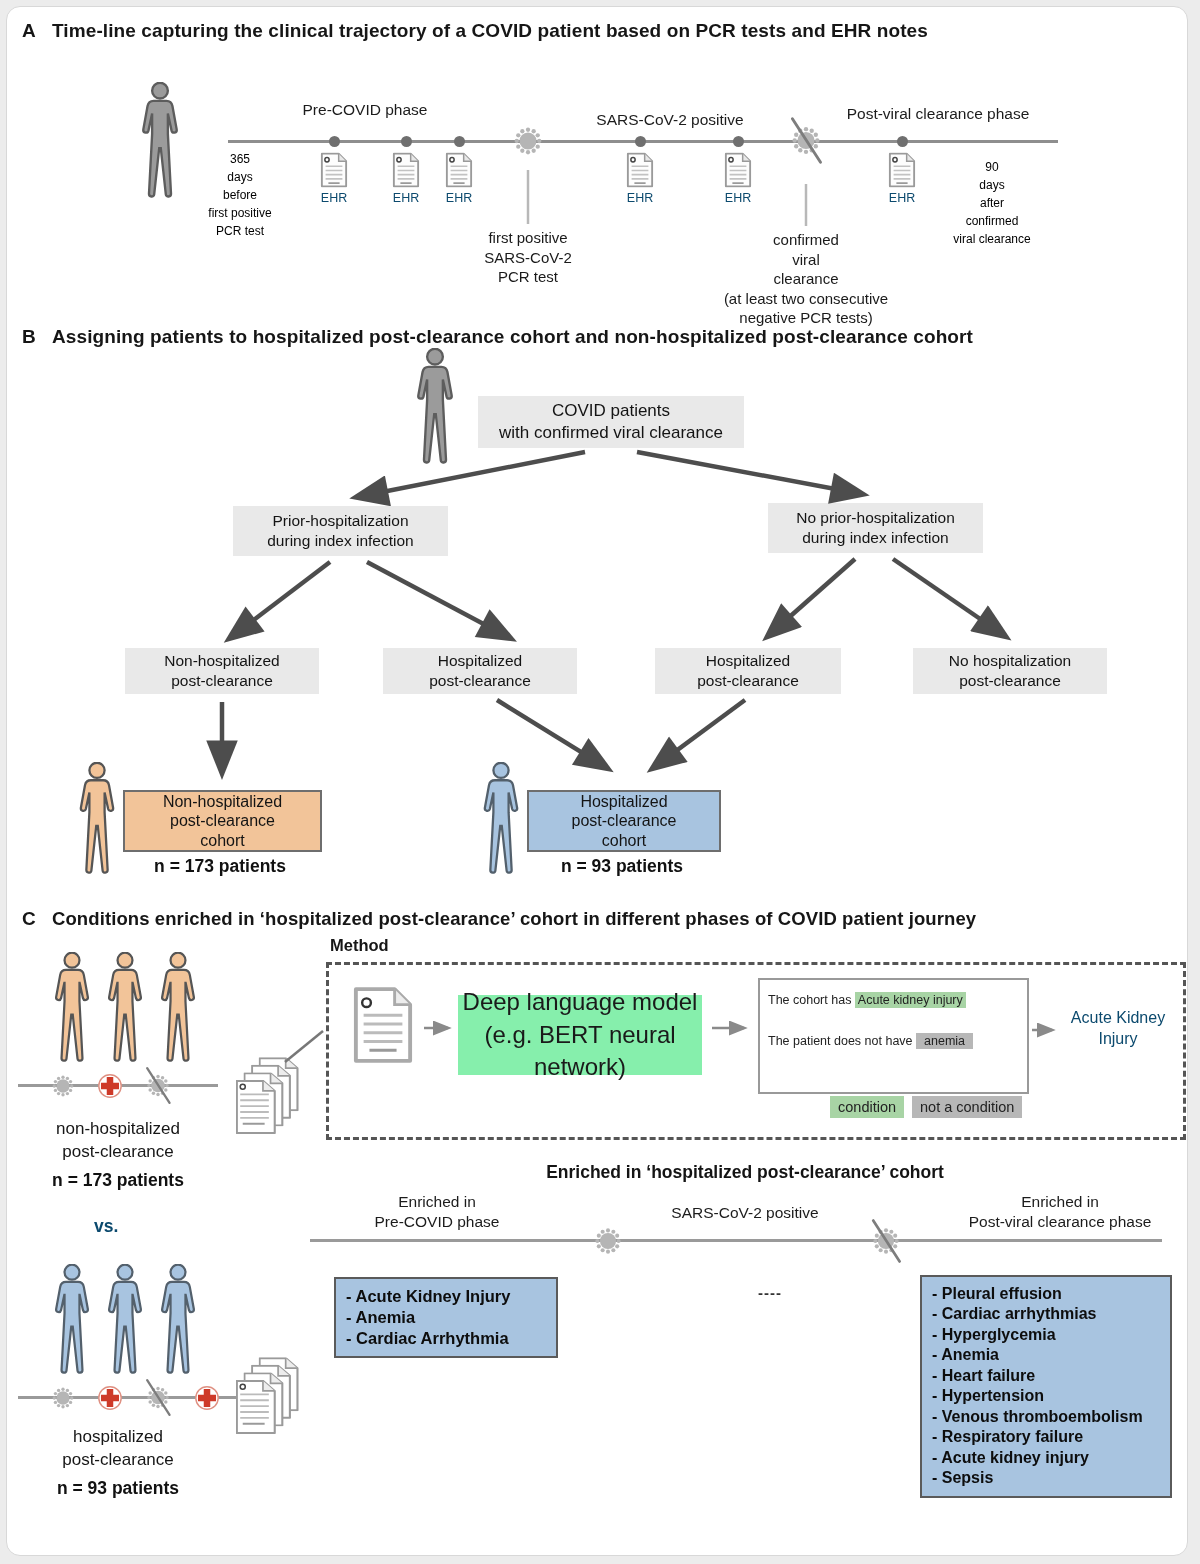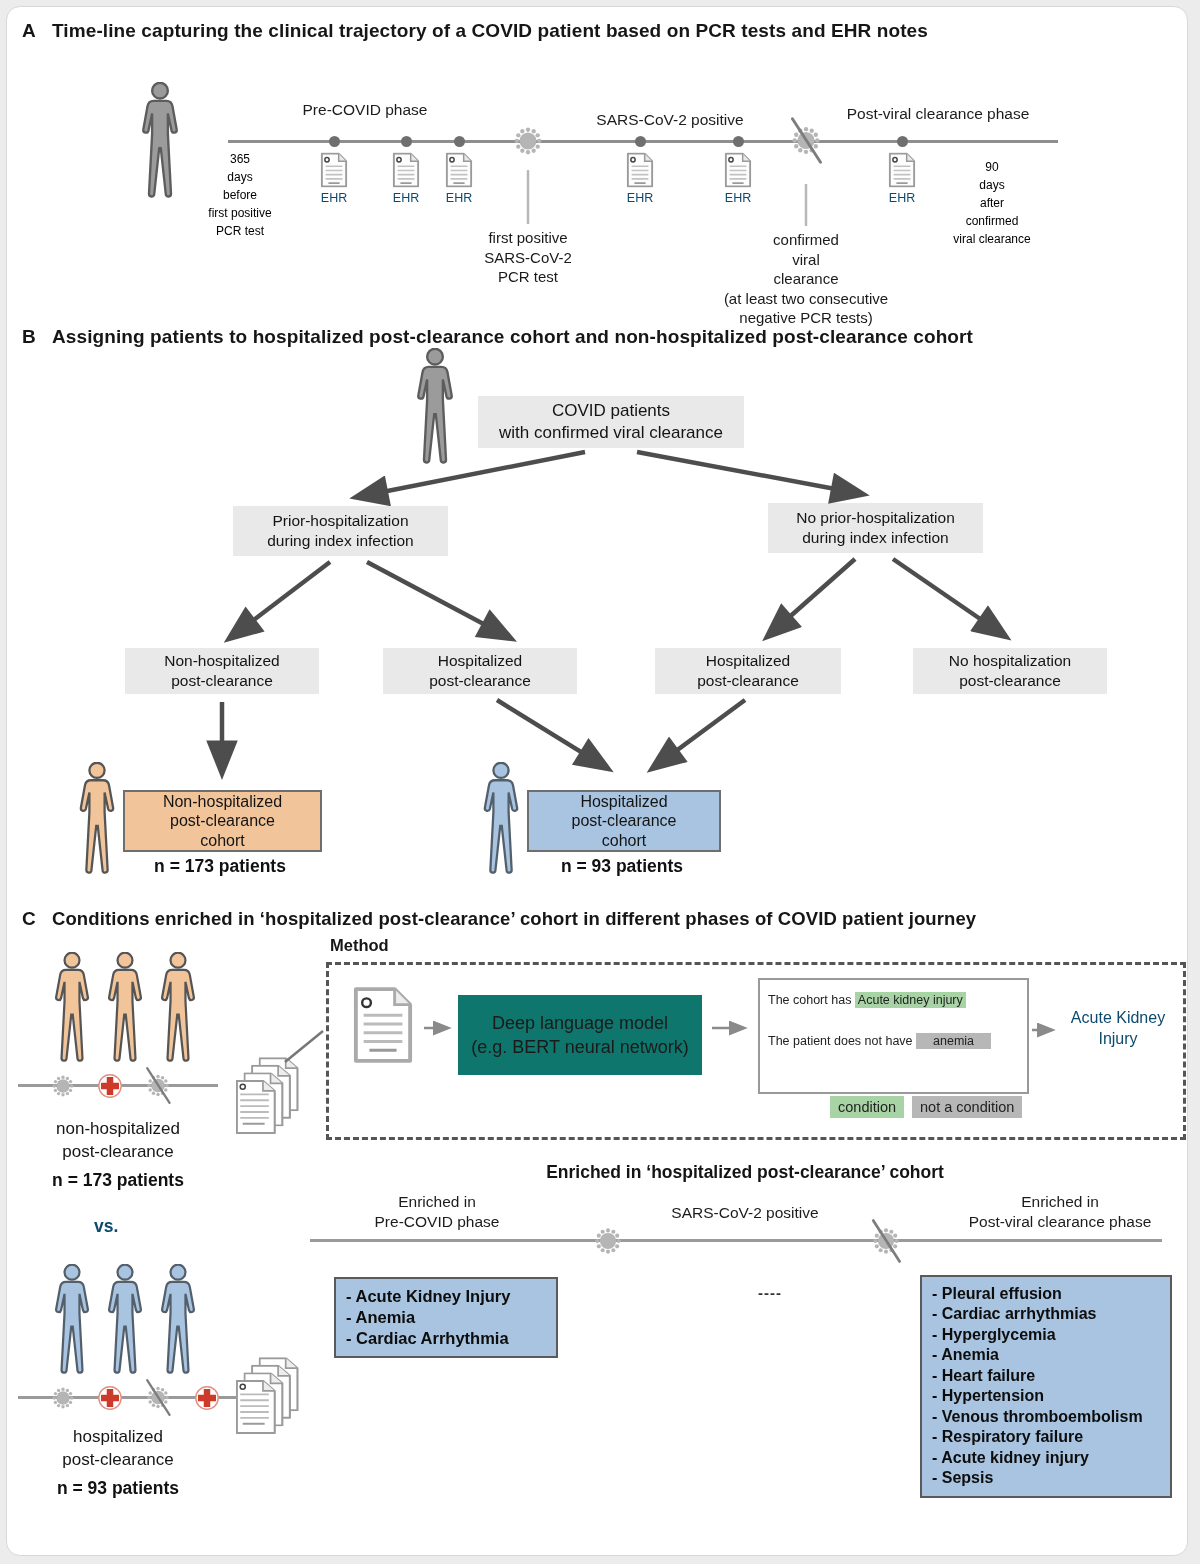--- a/index.html
+++ b/index.html
@@ -22,27 +22,27 @@
   .gbox{position:absolute;background:#e9e9e9;display:flex;align-items:center;justify-content:center;
         text-align:center;font-size:15.5px;line-height:1.3;white-space:pre-line;color:#141414;}
   .gbox.big{font-size:17px;}
   .cohort-box{position:absolute;border:2px solid #6e6e6e;display:flex;align-items:center;justify-content:center;
         text-align:center;font-size:16px;line-height:1.2;white-space:pre-line;color:#141414;}
   .orange{background:#f2c499;}
   .blue{background:#a8c4e0;}
   .n-label{font-size:17.5px;font-weight:bold;color:#111;}
   .method-label{font-size:16.5px;font-weight:bold;color:#161616;text-align:center;}
   .dashed-box{position:absolute;border:3px dashed #555;background:#ffffff;}
-  .model-box{position:absolute;background:#0f766e;display:flex;align-items:center;justify-content:center;
-        text-align:center;font-size:18px;line-height:1.35;white-space:pre-line;color:#1a1a1a;}
+  .model-box{position:absolute;background:#86efac;display:flex;align-items:center;justify-content:center;
+        text-align:center;font-size:24px;line-height:1.35;white-space:pre-line;color:#1a1a1a;}
   .sentence-box{position:absolute;background:#fff;border:2px solid #999;font-size:12.5px;color:#222;}
   .sentence{margin:12px 8px 0 8px;line-height:1.35;}
   .sentence.second{margin-top:24px;}
   .hl-green{background:#a8d4a5;padding:1px 3px;}
-  .hl-gray{background:#b7b7b7;padding:1px 17px;}
+  .hl-gray{background:#b7b7b7;padding:1px 8px;}
   .chip{position:absolute;font-size:14.5px;color:#222;padding:3px 8px;}
   .chip.green{background:#a8d4a5;}
   .chip.gray{background:#b7b7b7;}
   .out-label{font-size:16px;color:#0c4a6e;line-height:1.3;}
   .cohort-text{font-size:17px;color:#161616;line-height:1.35;}
   .vs-label{font-size:17.5px;font-weight:bold;color:#0c4a6e;}
   .enriched-title{font-size:17.5px;font-weight:bold;color:#141414;}
   .list-box{position:absolute;background:#a8c4e0;border:2px solid #5a5a5a;color:#0d0d0d;
         font-weight:bold;padding:7px 10px;}
   .list-box div{line-height:1.28;}

